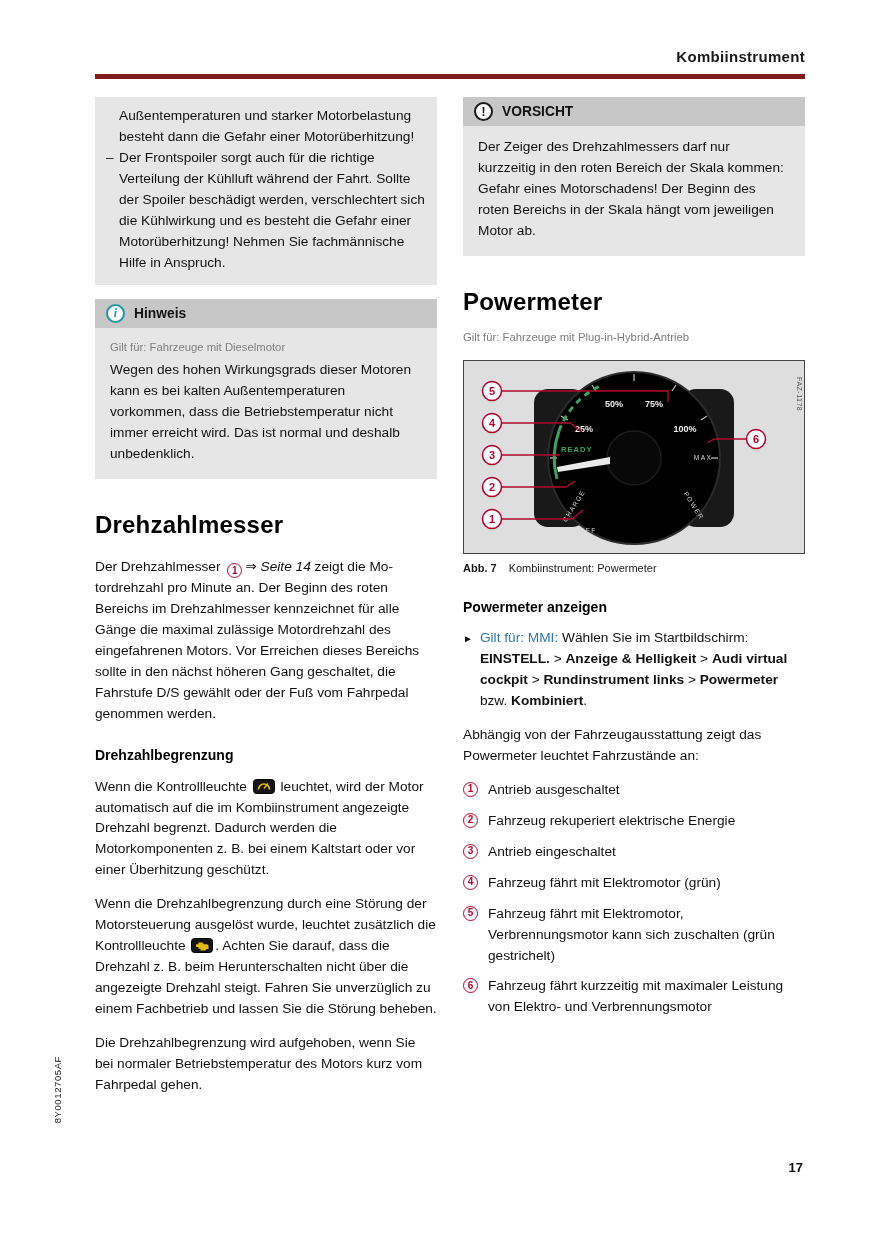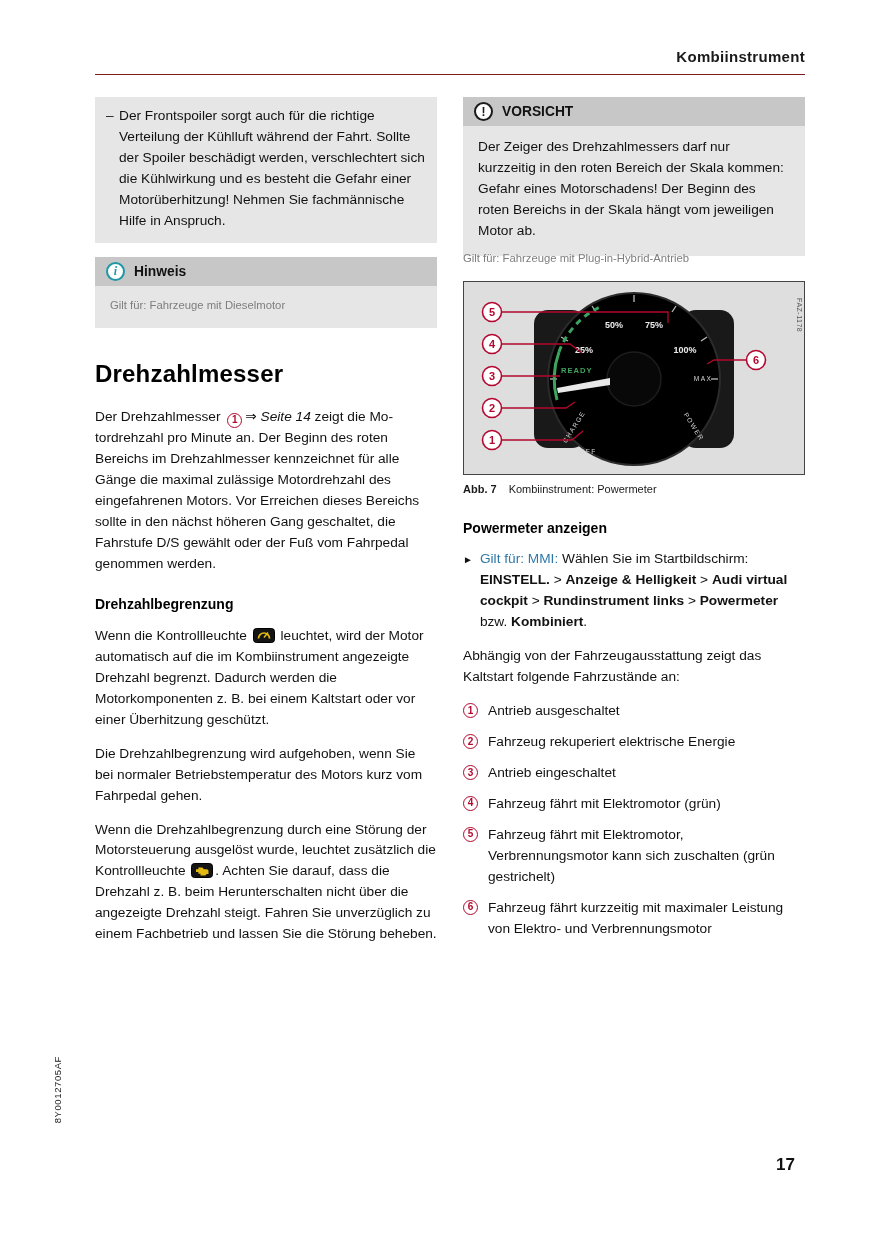--- a/index.html
+++ b/index.html
@@ -1,20 +1,20 @@
 <!DOCTYPE html>
 <html><head>
 <meta charset="utf-8">
 <style>
   * { box-sizing: border-box; }
   html, body { margin:0; padding:0; background:#ffffff; }
   .page { position:relative; width:875px; height:1241px; background:#fff; overflow:hidden;
           font-family:"Liberation Sans","DejaVu Sans",sans-serif; color:#111; }
 
-  .page-header { position:absolute; top:48px; left:95px; width:710px; border-bottom:1px solid #7f1d1d; padding-bottom:9px; }
+  .page-header { position:absolute; top:48px; left:95px; width:710px; border-bottom:5px solid #7f1d1d; padding-bottom:9px; }
   .header-title { text-align:right; font-weight:bold; font-size:15px; letter-spacing:.3px; color:#1a1a1a; }
 
   .columns { position:absolute; top:97px; left:95px; width:710px; display:flex; gap:26px; }
   .col { width:342px; flex:none; font-size:13.7px; line-height:1.53; }
   .col > :first-child { margin-top:0; }
 
   .gray-box { background:#e6e6e6; padding:9px 11px 11px; }
   .top-box .cont { margin:0 0 0 13px; }
   .dash-item { display:flex; }
   .dash { flex:none; width:13px; }
@@ -50,21 +50,21 @@
 
   .instr { display:flex; gap:7px; }
   .tri { flex:none; font-size:10px; padding-top:3px; }
   .blue { color:#2e78a8; }
   .instr b { font-weight:bold; }
 
   .states { list-style:none; margin:2px 0 0; padding:0; }
   .states li { display:flex; gap:10px; margin:0 0 10px; }
   .states .cnum { margin:2px 0 0; flex:none; }
 
-  .page-number { position:absolute; right:80px; bottom:66px; font-weight:bold; font-size:17px; }
+  .page-number { position:absolute; right:72px; bottom:66px; font-weight:bold; font-size:13px; }
   .margin-code { position:absolute; left:52px; bottom:118px; writing-mode:vertical-rl; transform:rotate(180deg);
                  font-size:9.5px; color:#222; letter-spacing:.6px; }
 
   
   text { font-family:"Liberation Sans","DejaVu Sans",sans-serif; }
   .gl { fill:#ececec; font-size:9px; font-weight:bold; text-anchor:middle; }
   .gs { fill:#d6d6d6; font-size:6.6px; text-anchor:middle; letter-spacing:1.4px; }
   .gready { fill:#3da35f; font-size:7.6px; font-weight:bold; letter-spacing:1px; }
   .ccall { fill:#b3082e; font-size:11px; font-weight:bold; text-anchor:middle; }
   .fcode { fill:#555; font-size:7px; letter-spacing:.5px; }
@@ -78,69 +78,72 @@
 
   <div class="page-header">
     <div class="header-title">Kombiinstrument</div>
   </div>
 
   <div class="columns">
 
     <div class="col">
 
       <section class="gray-box top-box">
+        <p class="cont">Außentemperaturen und starker Motorbe­lastung besteht dann die Gefahr einer Mo­torüberhitzung!</p>
         <div class="dash-item">
           <span class="dash">–</span>
           <p>Der Frontspoiler sorgt auch für die richtige Verteilung der Kühlluft während der Fahrt. Sollte der Spoiler beschädigt werden, ver­schlechtert sich die Kühlwirkung und es be­steht die Gefahr einer Motorüberhitzung! Nehmen Sie fachmännische Hilfe in An­spruch.</p>
         </div>
       </section>
 
       <section class="note">
         <div class="note-head">
           <span class="icon-circle info">i</span>
           <span class="note-title">Hinweis</span>
         </div>
         <div class="note-body">
           <p class="applies">Gilt für: Fahrzeuge mit Dieselmotor</p>
+          <p>Wegen des hohen Wirkungsgrads dieser Mo­toren kann es bei kalten Außentemperaturen vorkommen, dass die Betriebstemperatur nicht immer erreicht wird. Das ist normal und deshalb unbedenklich.</p>
         </div>
       </section>
 
       <h1>Drehzahlmesser</h1>
 
       <p class="bp"><span>Der Drehzahlmesser </span><span class="cnum">1</span><em class="ref">⇒ Seite 14</em><span> zeigt die Mo­tordrehzahl pro Minute an. Der Beginn des roten Bereichs im Drehzahlmesser kennzeichnet für al­le Gänge die maximal zulässige Motordrehzahl des eingefahrenen Motors. Vor Erreichen dieses Bereichs sollte in den nächst höheren Gang ge­schaltet, die Fahrstufe D/S gewählt oder der Fuß vom Fahrpedal genommen werden.</span></p>
 
       <h2>Drehzahlbegrenzung</h2>
 
       <p class="bp"><span>Wenn die Kontrollleuchte </span><svg class="ind-icon" width="22" height="15" viewBox="0 0 22 15">
             <rect x="0.5" y="0.5" width="21" height="14" rx="3" fill="#141414" stroke="#000"></rect>
             <path d="M5.5 10.5 a5.5 5.5 0 0 1 11 0" stroke="#e3ba12" stroke-width="1.7" fill="none"></path>
             <line x1="11" y1="9.5" x2="15" y2="4.5" stroke="#e3ba12" stroke-width="1.5"></line>
           </svg><span> leuchtet, wird der Motor automatisch auf die im Kombiinstrument angezeigte Drehzahl begrenzt. Dadurch werden die Motorkomponenten z. B. bei einem Kaltstart oder vor einer Überhitzung geschützt.</span></p>
 
-      <p class="bp">Die Drehzahlbegrenzung wird aufgehoben, wenn Sie bei normaler Betriebstemperatur des Motors kurz vom Fahrpedal gehen.</p>
-
       <p class="bp"><span>Wenn die Drehzahlbegrenzung durch eine Stö­rung der Motorsteuerung ausgelöst wurde, leuchtet zusätzlich die Kontrollleuchte </span><svg class="ind-icon" width="22" height="15" viewBox="0 0 22 15">
             <rect x="0.5" y="0.5" width="21" height="14" rx="3" fill="#141414" stroke="#000"></rect>
             <path d="M5 6.2 h2.4 V4.6 h4 l1.4 1.6 h3.4 l1.3 1.4 v3.4 h-1.8 l-1.4 1.4 h-4.8 v-1.6 H7.4 v-1.8 H5 z" fill="#e3ba12"></path>
           </svg><span>. Ach­ten Sie darauf, dass die Drehzahl z. B. beim He­runterschalten nicht über die angezeigte Dreh­zahl steigt. Fahren Sie unverzüglich zu einem Fachbetrieb und lassen Sie die Störung beheben.</span></p>
 
+      <p class="bp">Die Drehzahlbegrenzung wird aufgehoben, wenn Sie bei normaler Betriebstemperatur des Motors kurz vom Fahrpedal gehen.</p>
+
     </div>
 
     <div class="col">
 
       <section class="note">
         <div class="note-head">
           <span class="icon-circle caution">!</span>
           <span class="note-title">VORSICHT</span>
         </div>
         <div class="note-body">
           <p>Der Zeiger des Drehzahlmessers darf nur kurzzeitig in den roten Bereich der Skala kom­men: Gefahr eines Motorschadens! Der Be­ginn des roten Bereichs in der Skala hängt vom jeweiligen Motor ab.</p>
         </div>
       </section>
 
+      <h1>Powermeter</h1>
       <p class="applies-line">Gilt für: Fahrzeuge mit Plug-in-Hybrid-Antrieb</p>
 
       <figure class="fig" style="margin-left:0; margin-right:0;">
         <div class="fig-frame">
           <svg width="340" height="192" viewBox="0 0 340 192">
             <rect x="0" y="0" width="340" height="192" fill="#dedede"></rect>
 
             <rect x="70" y="28" width="52" height="138" rx="14" fill="#191919"></rect>
             <rect x="218" y="28" width="52" height="138" rx="14" fill="#191919"></rect>
 
@@ -203,21 +206,21 @@
       </figure>
 
       <h2>Powermeter anzeigen</h2>
 
       <p class="bp instr">
         <span class="tri">►</span>
         <span class="instr-text"><span class="blue">Gilt für: MMI:</span><span> Wählen Sie im Startbildschirm: </span><b>EINSTELL.</b><span> &gt; </span><b>Anzeige &amp; Helligkeit</b><span> &gt; </span><b>Audi virtu­al cockpit</b><span> &gt; </span><b>Rundinstrument links</b><span> &gt; </span><b>Powerme­ter</b><span> bzw. </span><b>Kombiniert</b><span>.</span></span>
       </p>
 
 
-      <p class="bp">Abhängig von der Fahrzeugausstattung zeigt das Kaltstart folgende Fahrzustände an:</p>
+      <p class="bp">Abhängig von der Fahrzeugausstattung zeigt das Powermeter leuchtet Fahrzustände an:</p>
 
       <ul class="states">
         <li>
             <span class="cnum">1</span>
             <span class="st">Antrieb ausgeschaltet</span>
           </li>
         <li>
             <span class="cnum">2</span>
             <span class="st">Fahrzeug rekuperiert elektrische Energie</span>
           </li>

